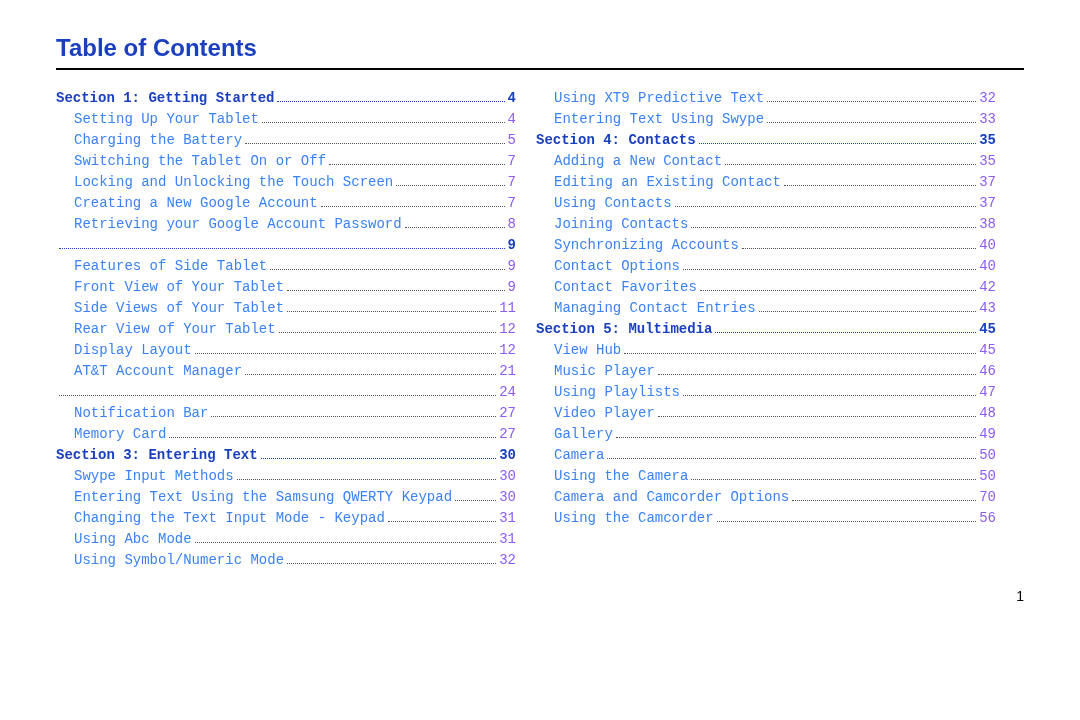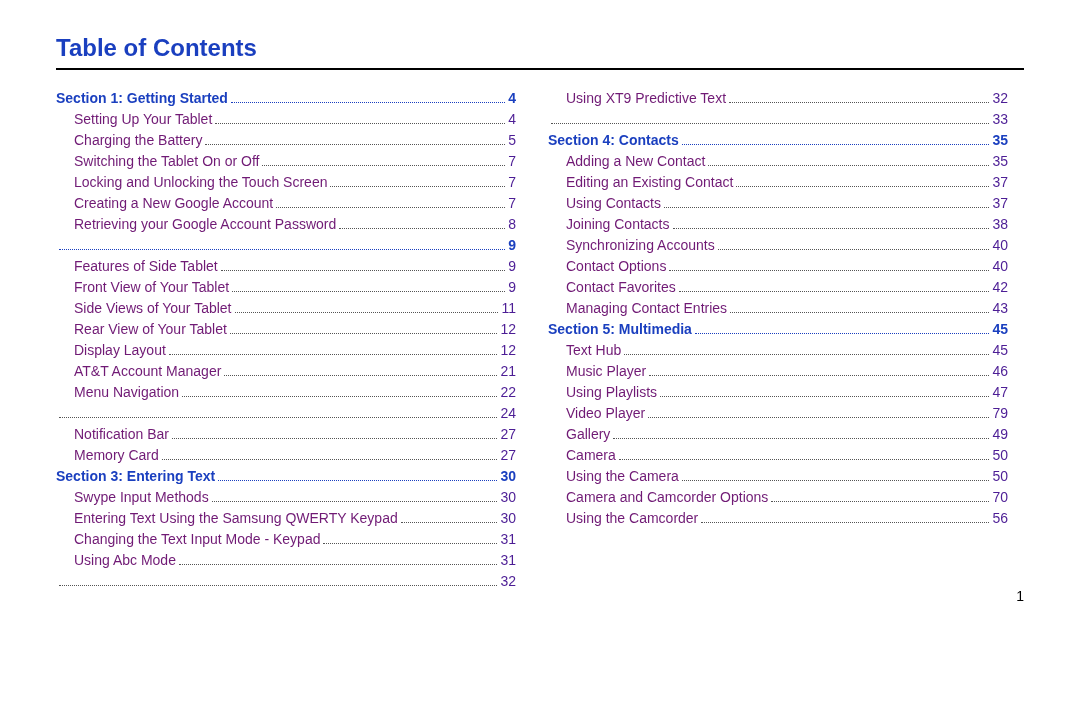--- a/index.html
+++ b/index.html
@@ -19,21 +19,22 @@
     letter-spacing: 0px;
   }
   .rule {
     height: 2px;
     background: #000;
     margin-top: 6px;
     margin-bottom: 18px;
   }
   .columns {
     display: flex;
-    gap: 32px;
+    gap: 20px;
+    font-family: Liberation Mono, monospace;
   }
   .col {
     width: 460px;
     font-size: 14px;
     line-height: 21px;
   }
   .toc-row {
     display: flex;
     align-items: baseline;
     white-space: nowrap;
@@ -49,22 +50,22 @@
     margin: 0 3px 3px 3px;
     height: 0.78em;
   }
   .toc-row .pg {
     flex: 0 0 auto;
     text-align: right;
   }
   .sec .lead { color: #1a3fbf; font-weight: 700; }
   .sec .pg   { color: #1a3fbf; font-weight: 700; }
   .sec .dots { border-bottom-color: #1a3fbf; }
-  .sub .lead { padding-left: 18px; color: #701a75; }
-  .sub .pg   { color: #4c1d95; }
+  .sub .lead { padding-left: 18px; color: #3b82f6; }
+  .sub .pg   { color: #8b5cf6; }
   .pagenum {
     position: absolute;
     right: 56px;
     bottom: 10px;
     font-size: 14px;
   }
 </style>
 </head>
 <body>
 
@@ -137,25 +138,20 @@
           <span class="lead">Display Layout</span>
           <span class="dots"></span>
           <span class="pg">12</span>
         </div>
         <div class="toc-row sub">
           <span class="lead">AT&amp;T Account Manager</span>
           <span class="dots"></span>
           <span class="pg">21</span>
         </div>
         <div class="toc-row sub">
-          <span class="lead">Menu Navigation</span>
-          <span class="dots"></span>
-          <span class="pg">22</span>
-        </div>
-        <div class="toc-row sub">
           <span class="dots"></span>
           <span class="pg">24</span>
         </div>
         <div class="toc-row sub">
           <span class="lead">Notification Bar</span>
           <span class="dots"></span>
           <span class="pg">27</span>
         </div>
         <div class="toc-row sub">
           <span class="lead">Memory Card</span>
@@ -181,31 +177,33 @@
           <span class="lead">Changing the Text Input Mode - Keypad</span>
           <span class="dots"></span>
           <span class="pg">31</span>
         </div>
         <div class="toc-row sub">
           <span class="lead">Using Abc Mode</span>
           <span class="dots"></span>
           <span class="pg">31</span>
         </div>
         <div class="toc-row sub">
+          <span class="lead">Using Symbol/Numeric Mode</span>
           <span class="dots"></span>
           <span class="pg">32</span>
         </div>
       </div>
     <div class="col" id="col-right">
         <div class="toc-row sub">
           <span class="lead">Using XT9 Predictive Text</span>
           <span class="dots"></span>
           <span class="pg">32</span>
         </div>
         <div class="toc-row sub">
+          <span class="lead">Entering Text Using Swype</span>
           <span class="dots"></span>
           <span class="pg">33</span>
         </div>
         <div class="toc-row sec">
           <span class="lead">Section 4:  Contacts</span>
           <span class="dots"></span>
           <span class="pg">35</span>
         </div>
         <div class="toc-row sub">
           <span class="lead">Adding a New Contact</span>
@@ -246,38 +244,38 @@
           <span class="lead">Managing Contact Entries</span>
           <span class="dots"></span>
           <span class="pg">43</span>
         </div>
         <div class="toc-row sec">
           <span class="lead">Section 5:  Multimedia</span>
           <span class="dots"></span>
           <span class="pg">45</span>
         </div>
         <div class="toc-row sub">
-          <span class="lead">Text Hub</span>
+          <span class="lead">View Hub</span>
           <span class="dots"></span>
           <span class="pg">45</span>
         </div>
         <div class="toc-row sub">
           <span class="lead">Music Player</span>
           <span class="dots"></span>
           <span class="pg">46</span>
         </div>
         <div class="toc-row sub">
           <span class="lead">Using Playlists</span>
           <span class="dots"></span>
           <span class="pg">47</span>
         </div>
         <div class="toc-row sub">
           <span class="lead">Video Player</span>
           <span class="dots"></span>
-          <span class="pg">79</span>
+          <span class="pg">48</span>
         </div>
         <div class="toc-row sub">
           <span class="lead">Gallery</span>
           <span class="dots"></span>
           <span class="pg">49</span>
         </div>
         <div class="toc-row sub">
           <span class="lead">Camera</span>
           <span class="dots"></span>
           <span class="pg">50</span>

